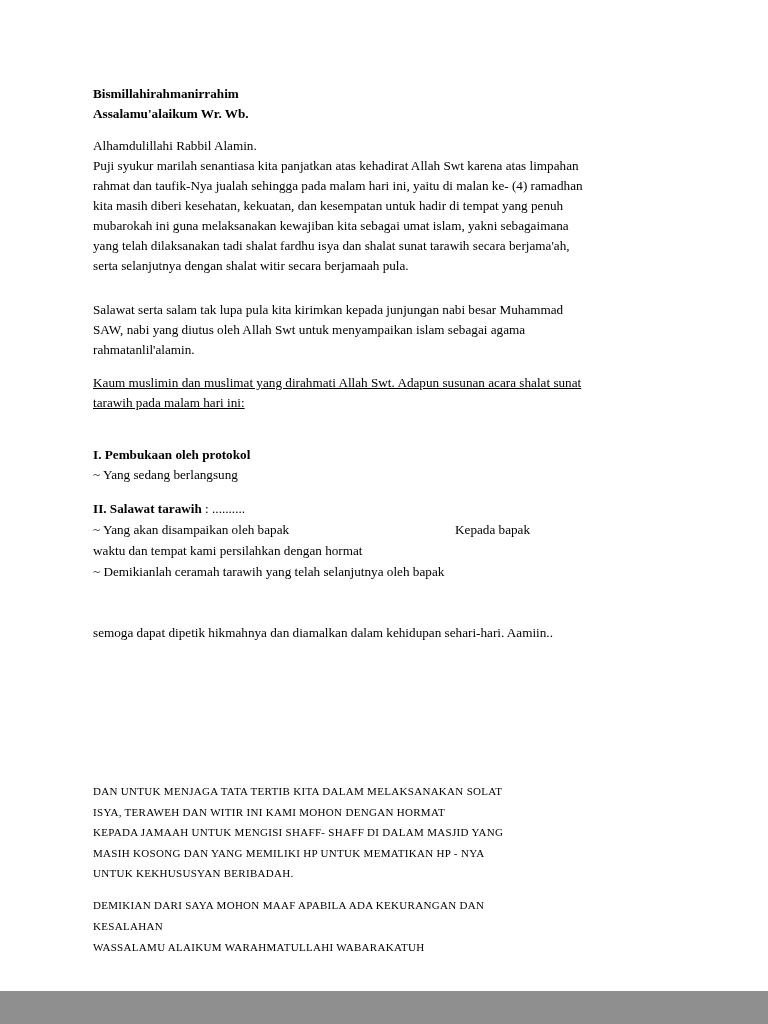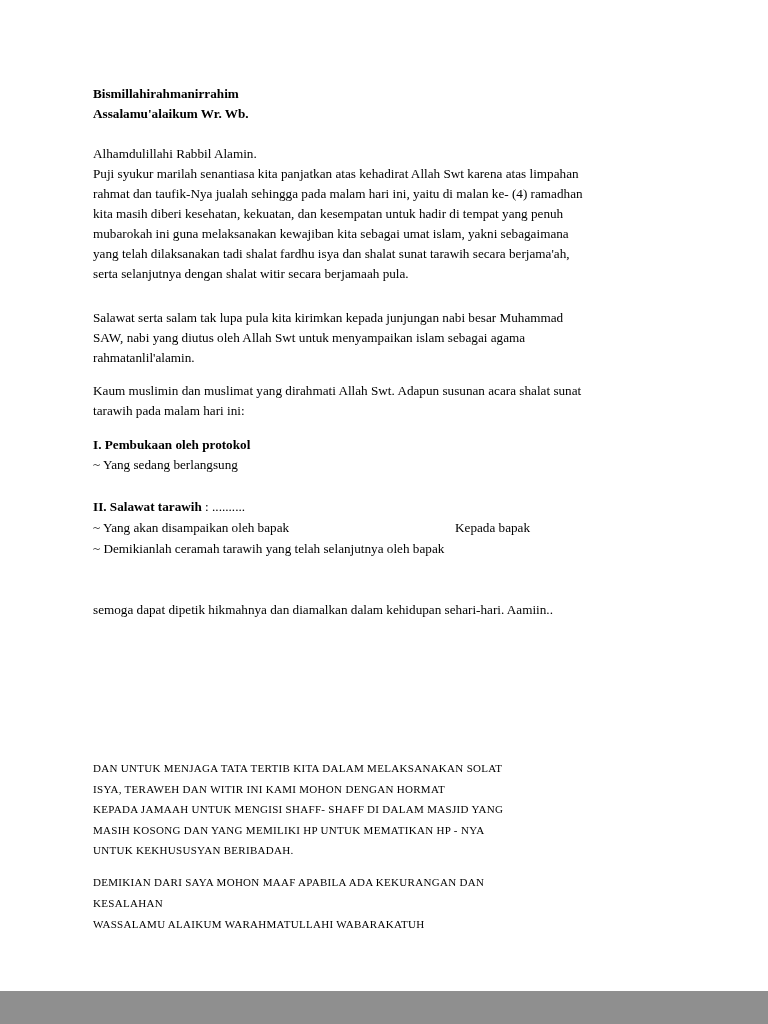--- a/index.html
+++ b/index.html
@@ -32,25 +32,25 @@
     font-size: 13.2px;
     line-height: 20px;
   }
   .pre { white-space: pre-line; }
   .bold { font-weight: bold; }
   .caps {
     font-size: 11px;
     letter-spacing: 0.3px;
     line-height: 20.5px;
   }
-  .mb-blank { margin-bottom: 20px; }
+  .mb-blank { margin-bottom: 12px; }
   .mb-15 { margin-bottom: 24px; }
   .mb-13 { margin-bottom: 13px; }
-  .mb-19 { margin-bottom: 14px; }
-  .mb-26 { margin-bottom: 21px; }
+  .mb-19 { margin-bottom: 32px; text-decoration: underline; }
+  .mb-26 { margin-bottom: 13px; }
   .mb-big { margin-bottom: 138px; margin-top: 40px; }
   .mb-11 { margin-bottom: 11px; }
   .sec2 { line-height: 21px; }
   .split-line { position: relative; }
   .split-line .right-part {
     position: absolute;
     left: 362px;
     top: 0;
   }
   .closing { line-height: 21px; }
@@ -86,20 +86,21 @@
 
     <div class="sec2">
       <span class="bold">II. Salawat tarawih</span><span> : ..........</span>
     </div>
 
     <div class="sec2 split-line">
       <span>~ Yang akan disampaikan oleh bapak</span>
       <span class="right-part">Kepada bapak</span>
     </div>
 
+    <div class="sec2">waktu dan tempat kami persilahkan dengan hormat</div>
 
     <div class="sec2">~ Demikianlah ceramah tarawih yang telah selanjutnya oleh bapak</div>
 
     <div class="sec2 mb-big">semoga dapat dipetik hikmahnya dan diamalkan dalam kehidupan sehari-hari. Aamiin..</div>
 
     <div class="pre caps mb-11">DAN UNTUK MENJAGA TATA TERTIB KITA DALAM MELAKSANAKAN SOLAT
 ISYA, TERAWEH DAN WITIR INI KAMI MOHON DENGAN HORMAT
 KEPADA JAMAAH UNTUK MENGISI SHAFF- SHAFF DI DALAM MASJID YANG
 MASIH KOSONG DAN YANG MEMILIKI HP UNTUK MEMATIKAN HP - NYA
 UNTUK KEKHUSUSYAN BERIBADAH.</div>

